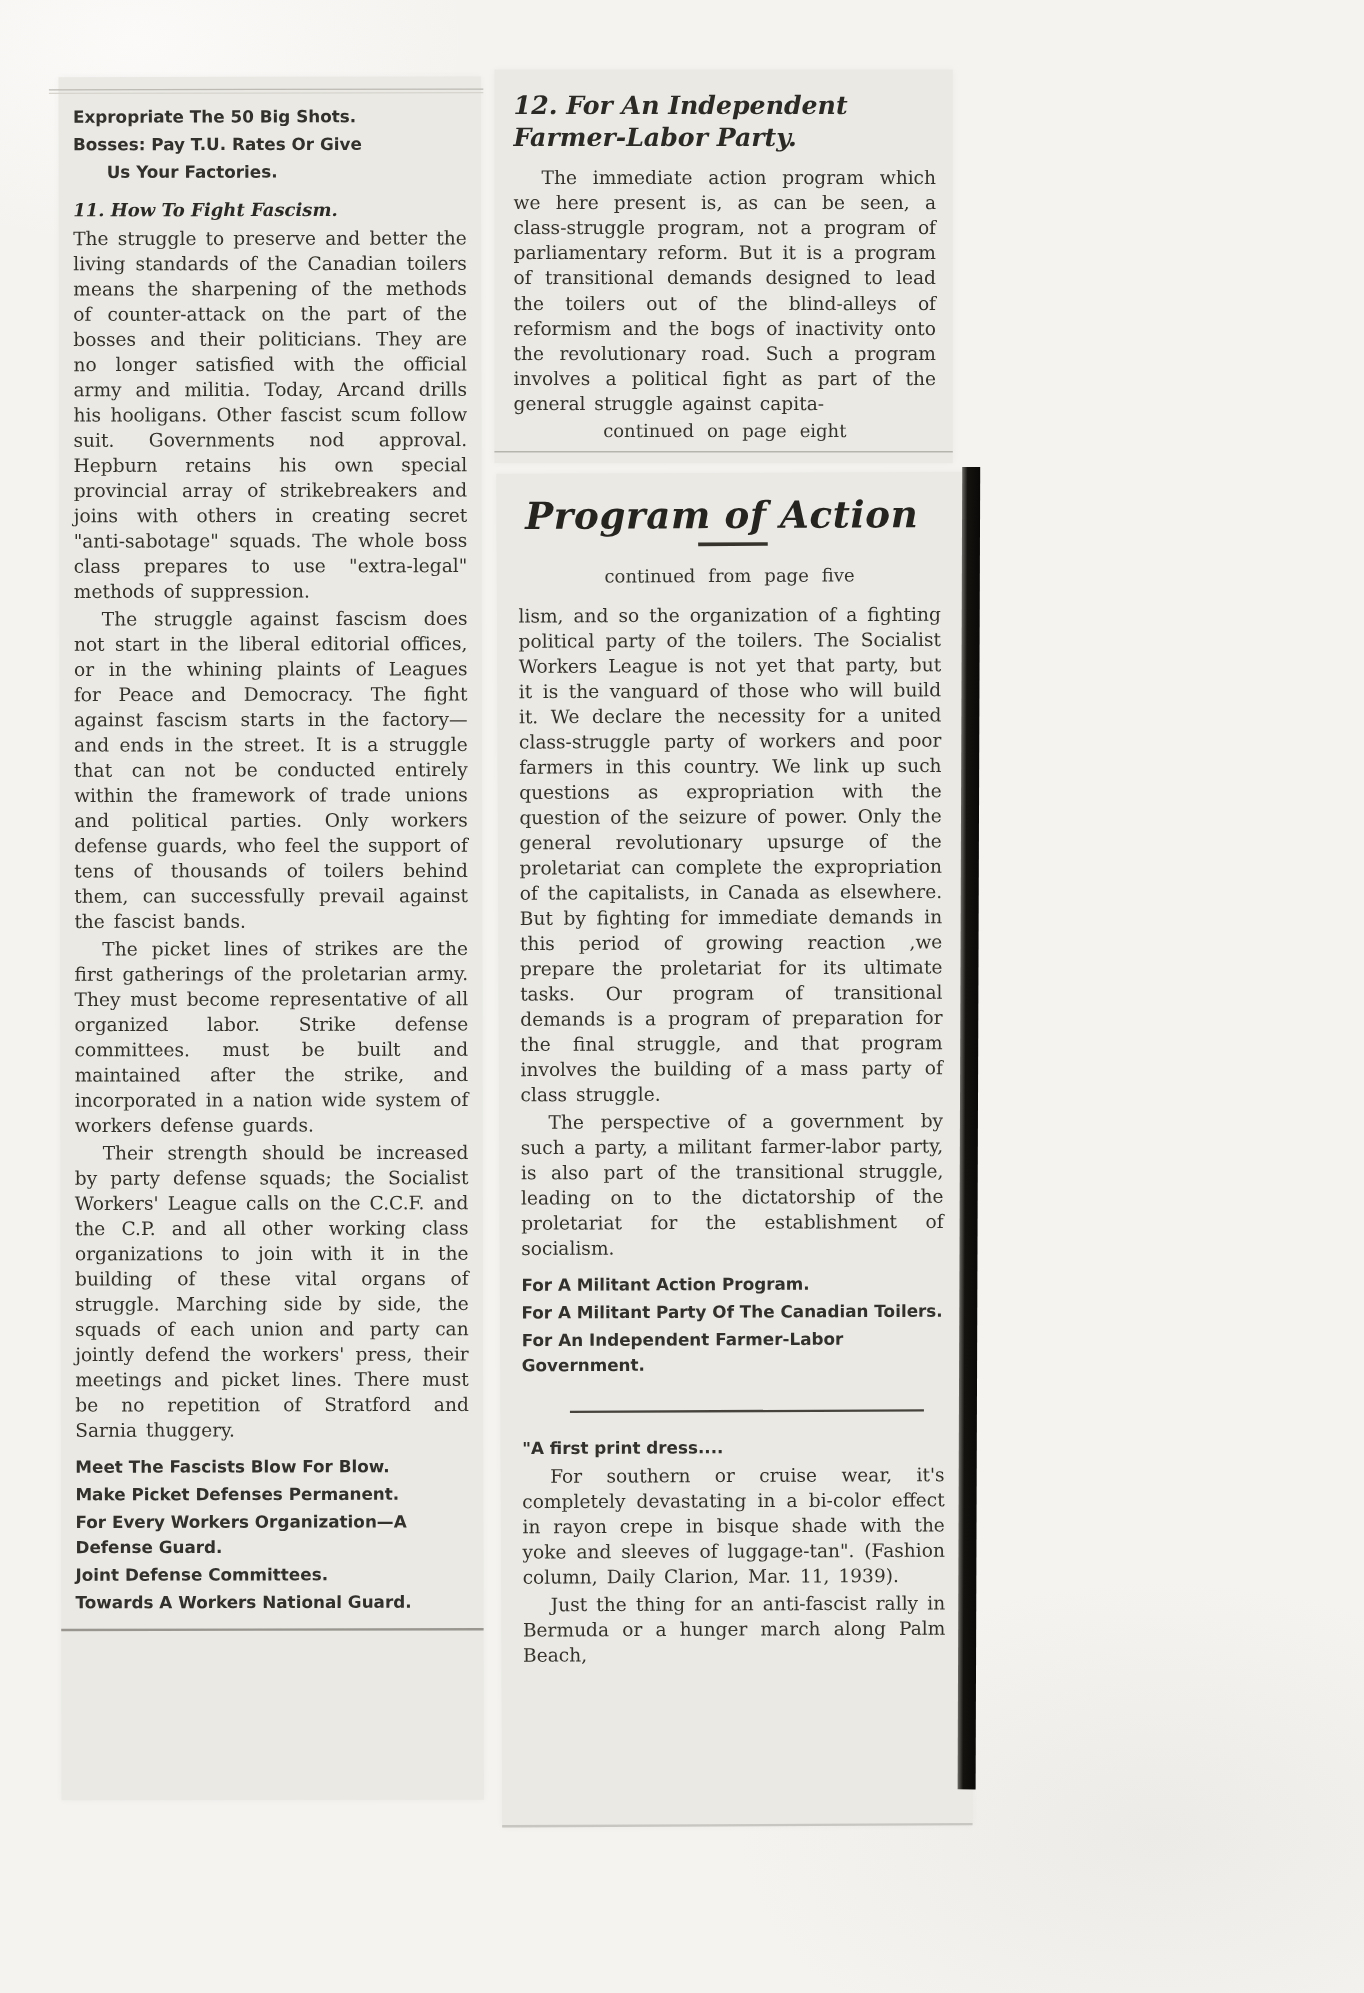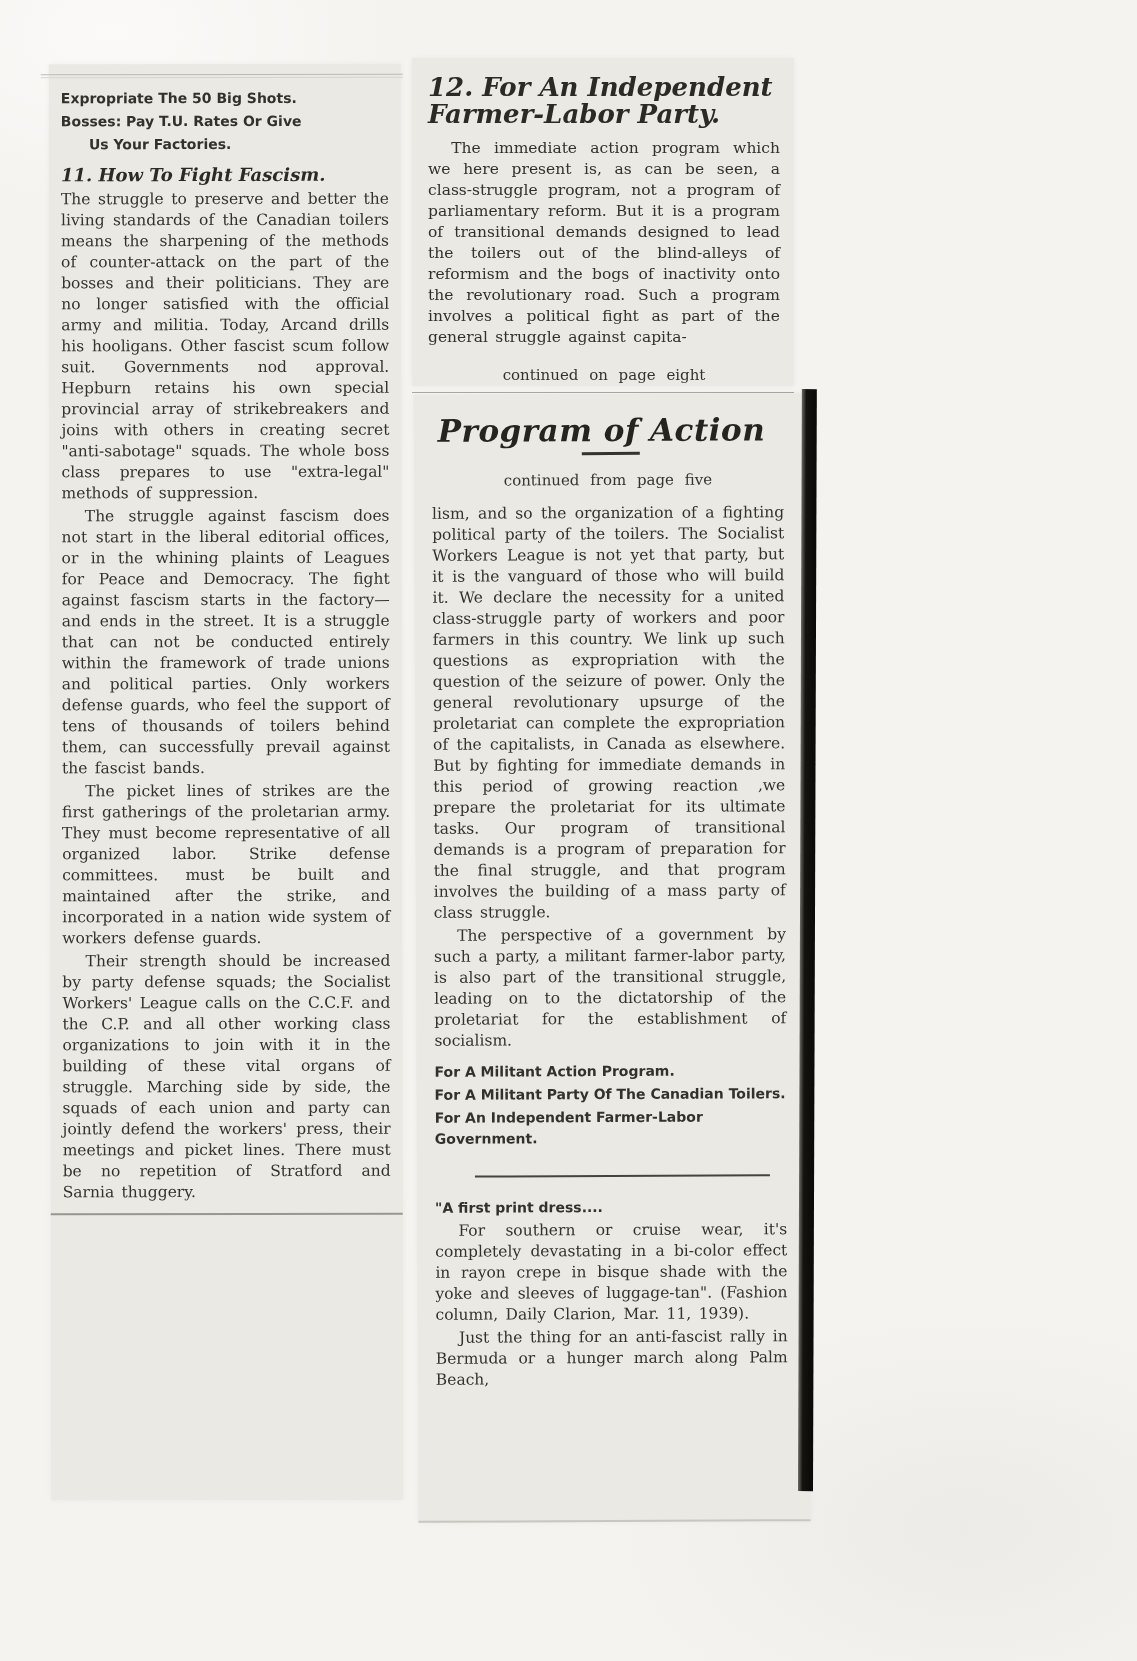--- a/index.html
+++ b/index.html
@@ -49,21 +49,21 @@
     height:2px;border-bottom:1px solid #d6d4cd;
   }
   .slogan-group{margin:10px 0 8px 0;}
   .slogan{
     font-family:"DejaVu Sans", sans-serif;
     font-weight:bold;font-size:14px;line-height:21px;
     color:#33312b;margin:2px 0;
   }
   .slogan-indent{padding-left:28px;}
   .sec-heading{
-    font-size:18px;font-weight:bold;font-style:italic;
+    font-size:15px;font-weight:bold;font-style:italic;
     line-height:24px;margin:8px 0 2px 0;color:#2c2a24;
   }
   .headline{
     font-size:31px;font-weight:bold;font-style:italic;
     margin:10px 0 2px 6px;color:#26241f;letter-spacing:0.5px;
   }
   .headline-dash{
     width:58px;height:3px;background:#35332c;
     margin:4px auto 0 150px;
   }
@@ -105,29 +105,36 @@
       <div class="slogan slogan-indent">Us Your Factories.</div>
     </div>
 
     <h2 class="sec-heading">11. How To Fight Fascism.</h2>
 
     <p class="body-text">The struggle to preserve and better the living standards of the Canadian toilers means the sharpening of the methods of counter-attack on the part of the bosses and their politicians. They are no longer satisfied with the official army and militia. Today, Arcand drills his hooligans. Other fascist scum follow suit. Governments nod approval. Hepburn retains his own special provincial array of strikebreakers and joins with others in creating secret "anti-sabotage" squads. The whole boss class prepares to use "extra-legal" methods of suppression.</p>
     <p class="body-text indent">The struggle against fascism does not start in the liberal editorial offices, or in the whining plaints of Leagues for Peace and Democracy. The fight against fascism starts in the factory—and ends in the street. It is a struggle that can not be conducted entirely within the framework of trade unions and political parties. Only workers defense guards, who feel the support of tens of thousands of toilers behind them, can successfully prevail against the fascist bands.</p>
     <p class="body-text indent">The picket lines of strikes are the first gatherings of the proletarian army. They must become representative of all organized labor. Strike defense committees. must be built and maintained after the strike, and incorporated in a nation wide system of workers defense guards.</p>
     <p class="body-text indent">Their strength should be increased by party defense squads; the Socialist Workers' League calls on the C.C.F. and the C.P. and all other working class organizations to join with it in the building of these vital organs of struggle. Marching side by side, the squads of each union and party can jointly defend the workers' press, their meetings and picket lines. There must be no repetition of Stratford and Sarnia thuggery.</p>
 
+    <div class="slogan-group">
+      <div class="slogan">Meet The Fascists Blow For Blow.</div>
+      <div class="slogan">Make Picket Defenses Permanent.</div>
+      <div class="slogan">For Every Workers Organization—A Defense Guard.</div>
+      <div class="slogan">Joint Defense Committees.</div>
+      <div class="slogan">Towards A Workers National Guard.</div>
+    </div>
 
     <hr class="rule">
   </div>
 
   <div class="clip clip-right-top">
-    <h2 class="sec-heading" style="font-size:26px;line-height:27px;margin-top:2px;">12. For An Independent Farmer-Labor Party.</h2>
+    <h2 class="sec-heading" style="font-size:21px;line-height:27px;margin-top:2px;">12. For An Independent Farmer-Labor Party.</h2>
     <div class="gap"></div>
     <p class="body-text indent">The immediate action program which we here present is, as can be seen, a class-struggle program, not a program of parliamentary reform. But it is a program of transitional demands designed to lead the toilers out of the blind-alleys of reformism and the bogs of inactivity onto the revolutionary road. Such a program involves a political fight as part of the general struggle against capita-</p>
-    <div class="continued" style="margin-top:18px;">continued on page eight</div>
+    <div class="continued" style="margin-top:2px;">continued on page eight</div>
     <hr class="rule-light">
   </div>
 
   <div class="clip clip-right-main">
     <div class="fold-bar"></div>
 
     <h1 class="headline">Program of Action</h1>
     <div class="headline-dash"></div>
     <div class="continued">continued from page five</div>
 

